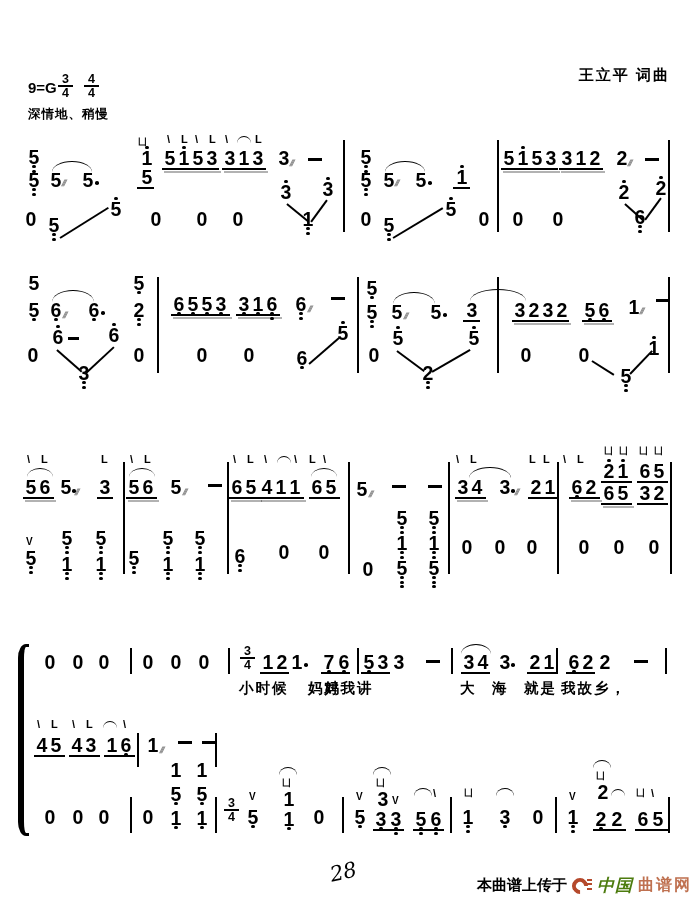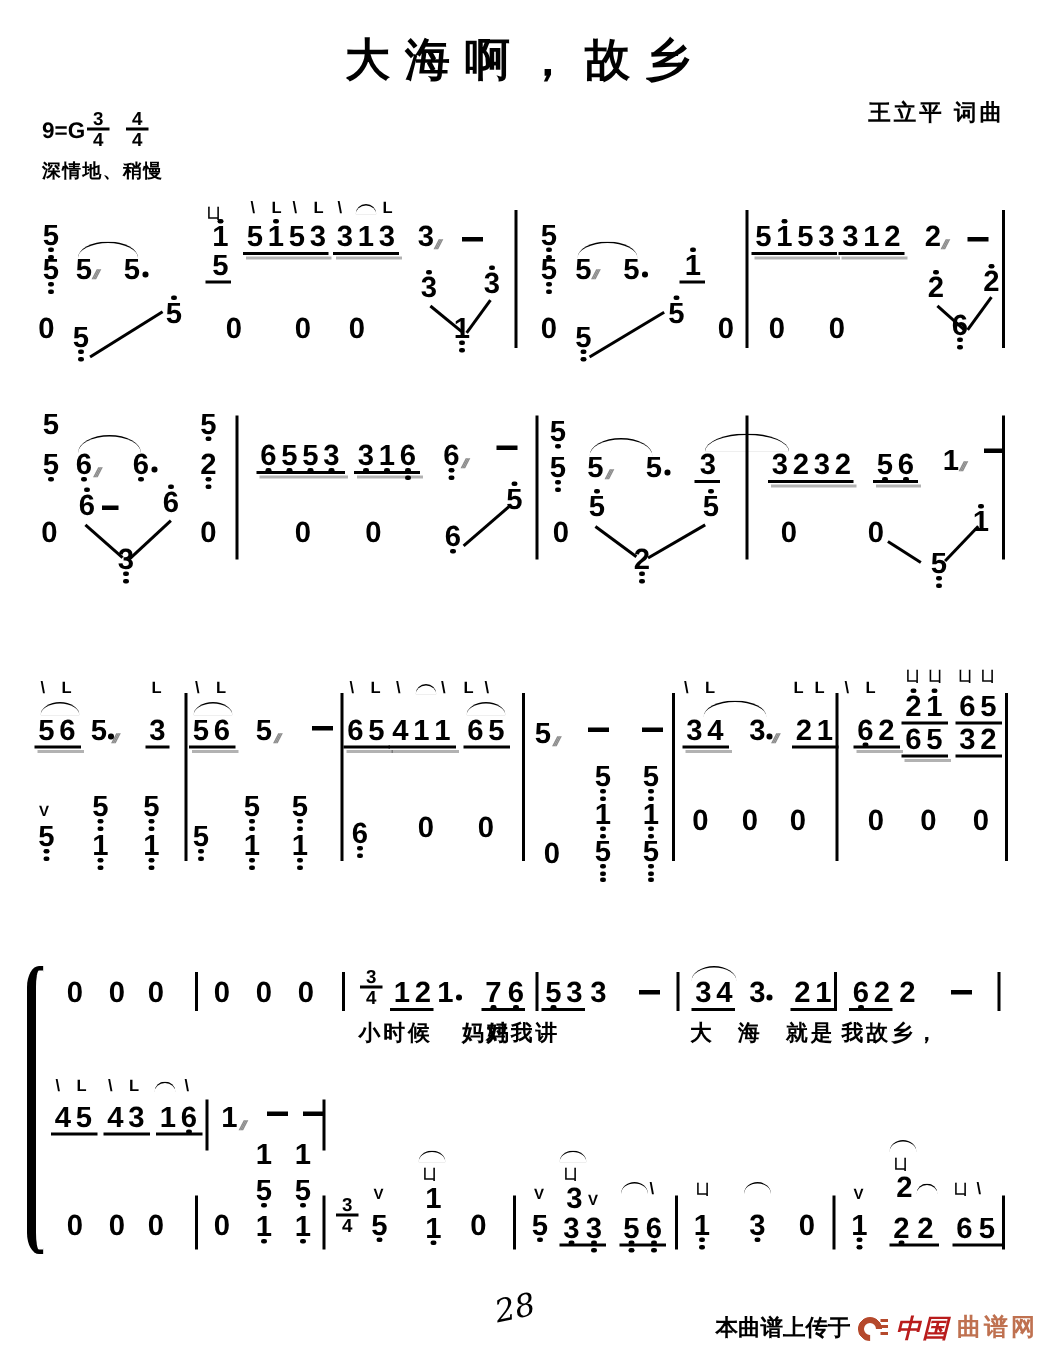--- a/index.html
+++ b/index.html
@@ -42,21 +42,20 @@
           border-radius:50%;border-right-color:transparent;transform:rotate(45deg);}
   .logo-lines{width:5px;height:13px;margin-left:-6px;
           background:repeating-linear-gradient(#b5492c 0 2px,transparent 2px 4.5px);}
   .site-cn{font-size:17px;font-weight:bold;font-style:italic;letter-spacing:1px;}
   .site-qp{font-size:16px;font-weight:bold;letter-spacing:2px;}
 </style>
 </head>
 <body>
 
 <div class="page">
-  <div class="title">大海啊，故乡</div>
   <div class="credit">王立平 词曲</div>
   <div class="keysig">9=G</div>
   <div class="tempo">深情地、稍慢</div>
 
   <div class="brace"></div>
   <div id="score">
       <div class="note" style="left: 28px; top: 150px;">5<i style="top: 15px;"></i><i style="top: 19.6px;"></i></div>
       <div class="note" style="left: 28px; top: 173px;">5<i style="top: 15px;"></i><i style="top: 19.6px;"></i></div>
       <div class="note" style="left: 50px; top: 173px;">5</div>
       <div class="note" style="left: 82px; top: 173px;">5</div>
@@ -474,16 +473,16 @@
       <div class="lyric" style="left: 492px; top: 679px;">海</div>
       <div class="lyric" style="left: 524px; top: 679px;">就是</div>
       <div class="lyric" style="left: 561px; top: 679px;">我故乡，</div>
     </div>
 
   <div class="footer-page">28</div>
   <div class="footer-credit">
     <span class="fc-text">本曲谱上传于</span>
     <span class="logo-c"></span>
     <span class="logo-lines"></span>
-    <span class="site-cn" style="color: #b91c1c;">中国</span>
+    <span class="site-cn" style="color: #4d7c0f;">中国</span>
     <span class="site-qp" style="color: rgb(191, 113, 80);">曲谱网</span>
   </div>
 </div>
 
 </body></html>

